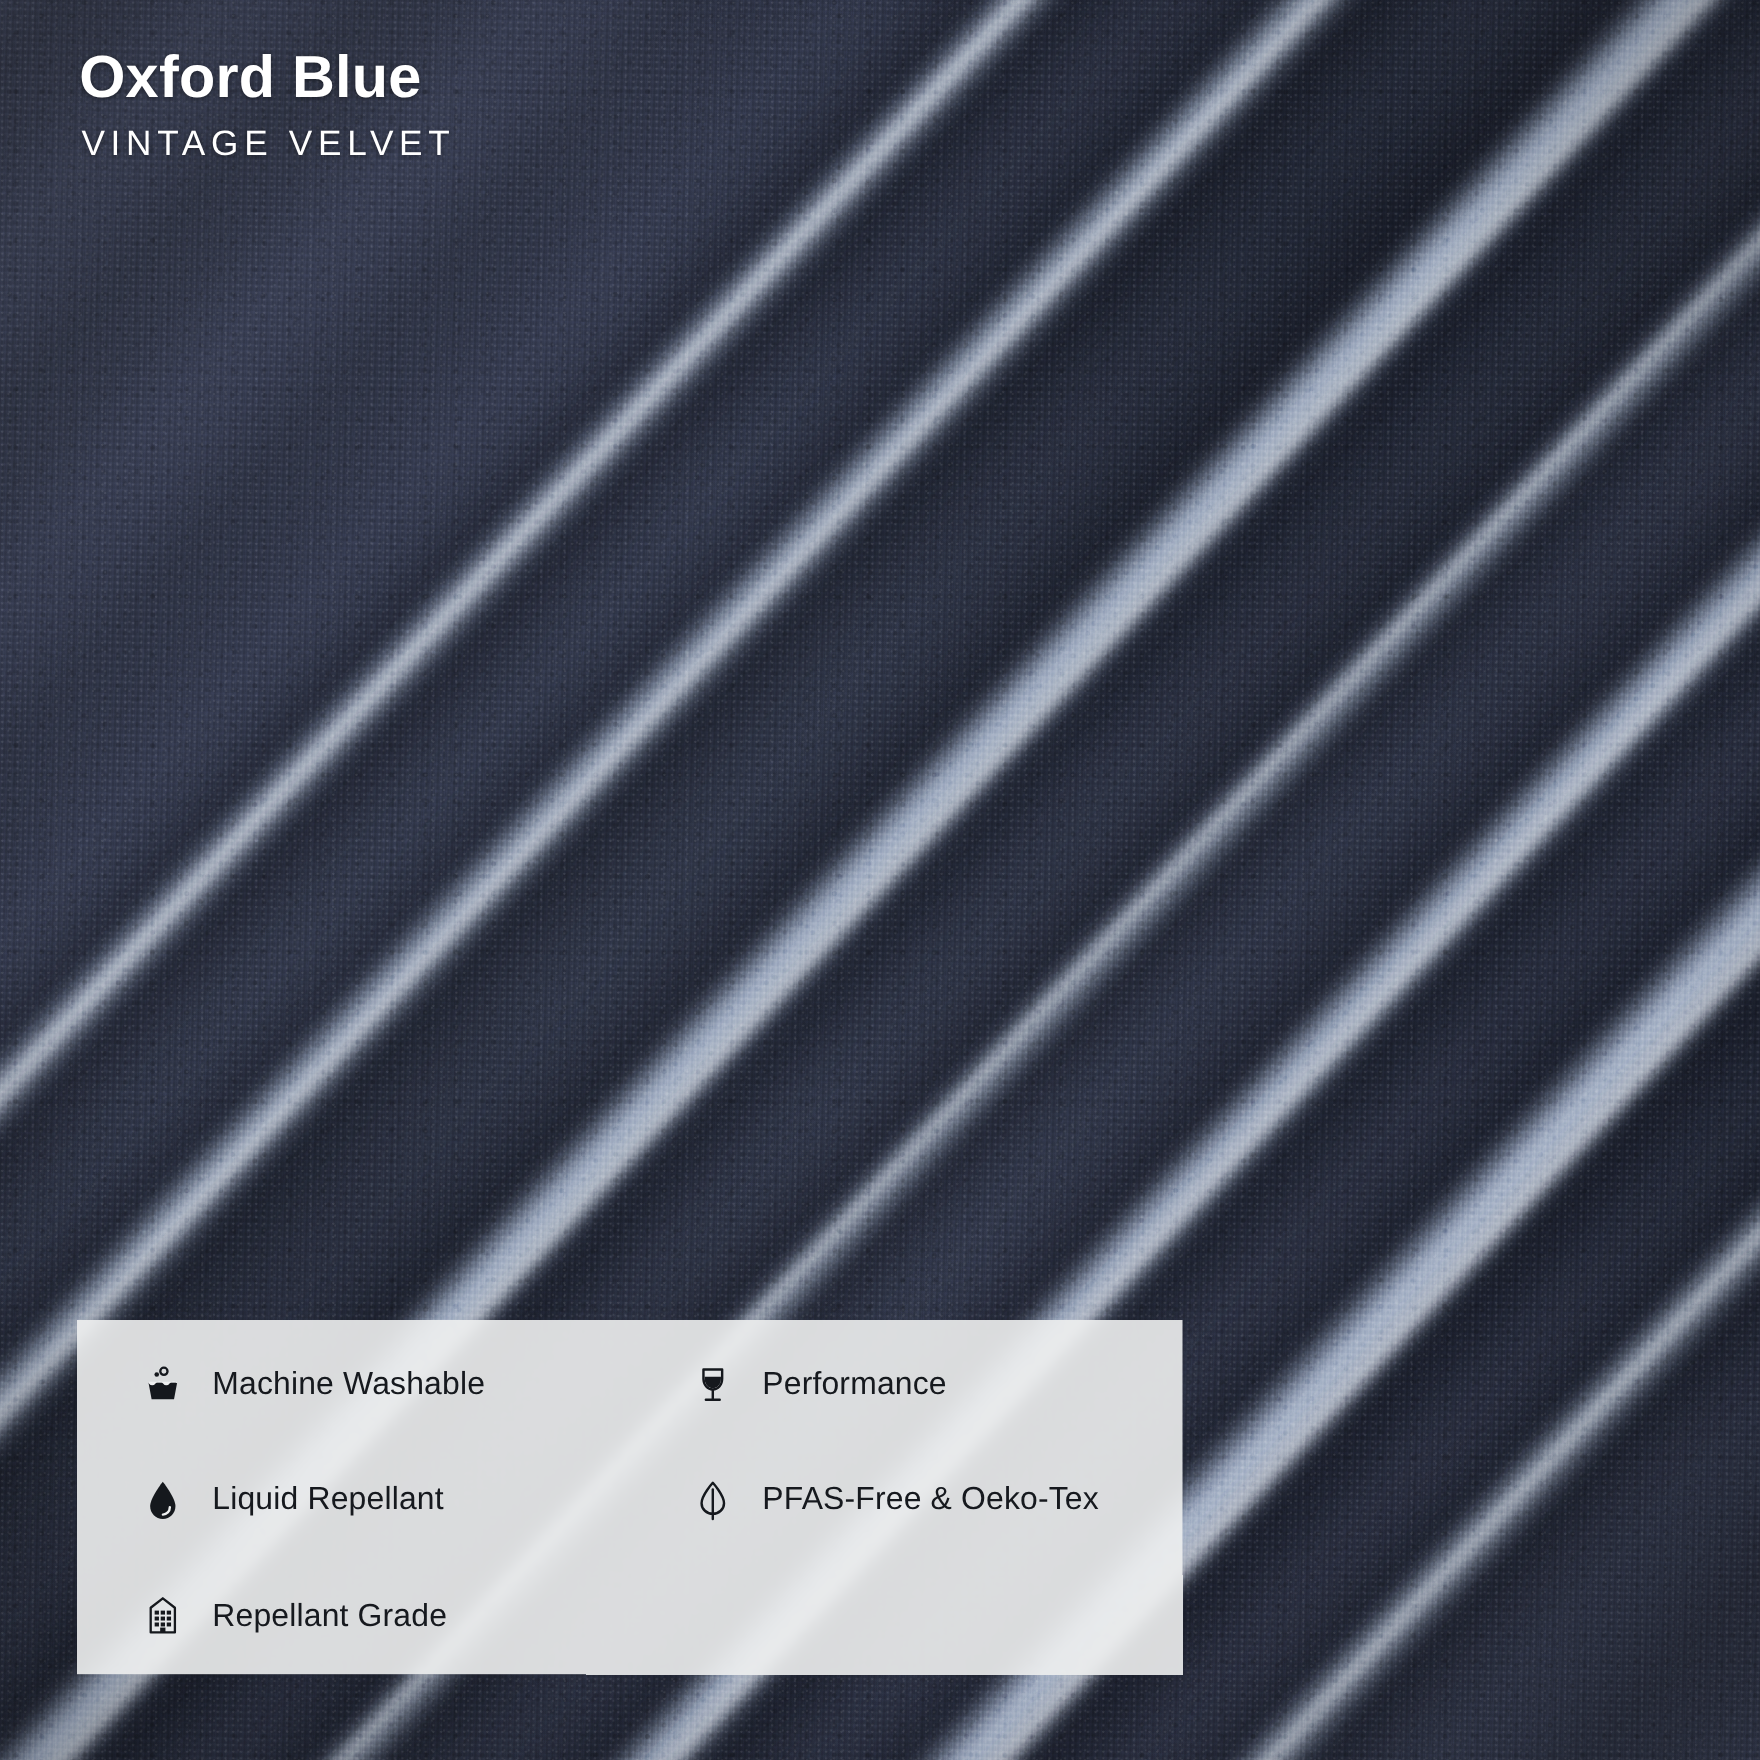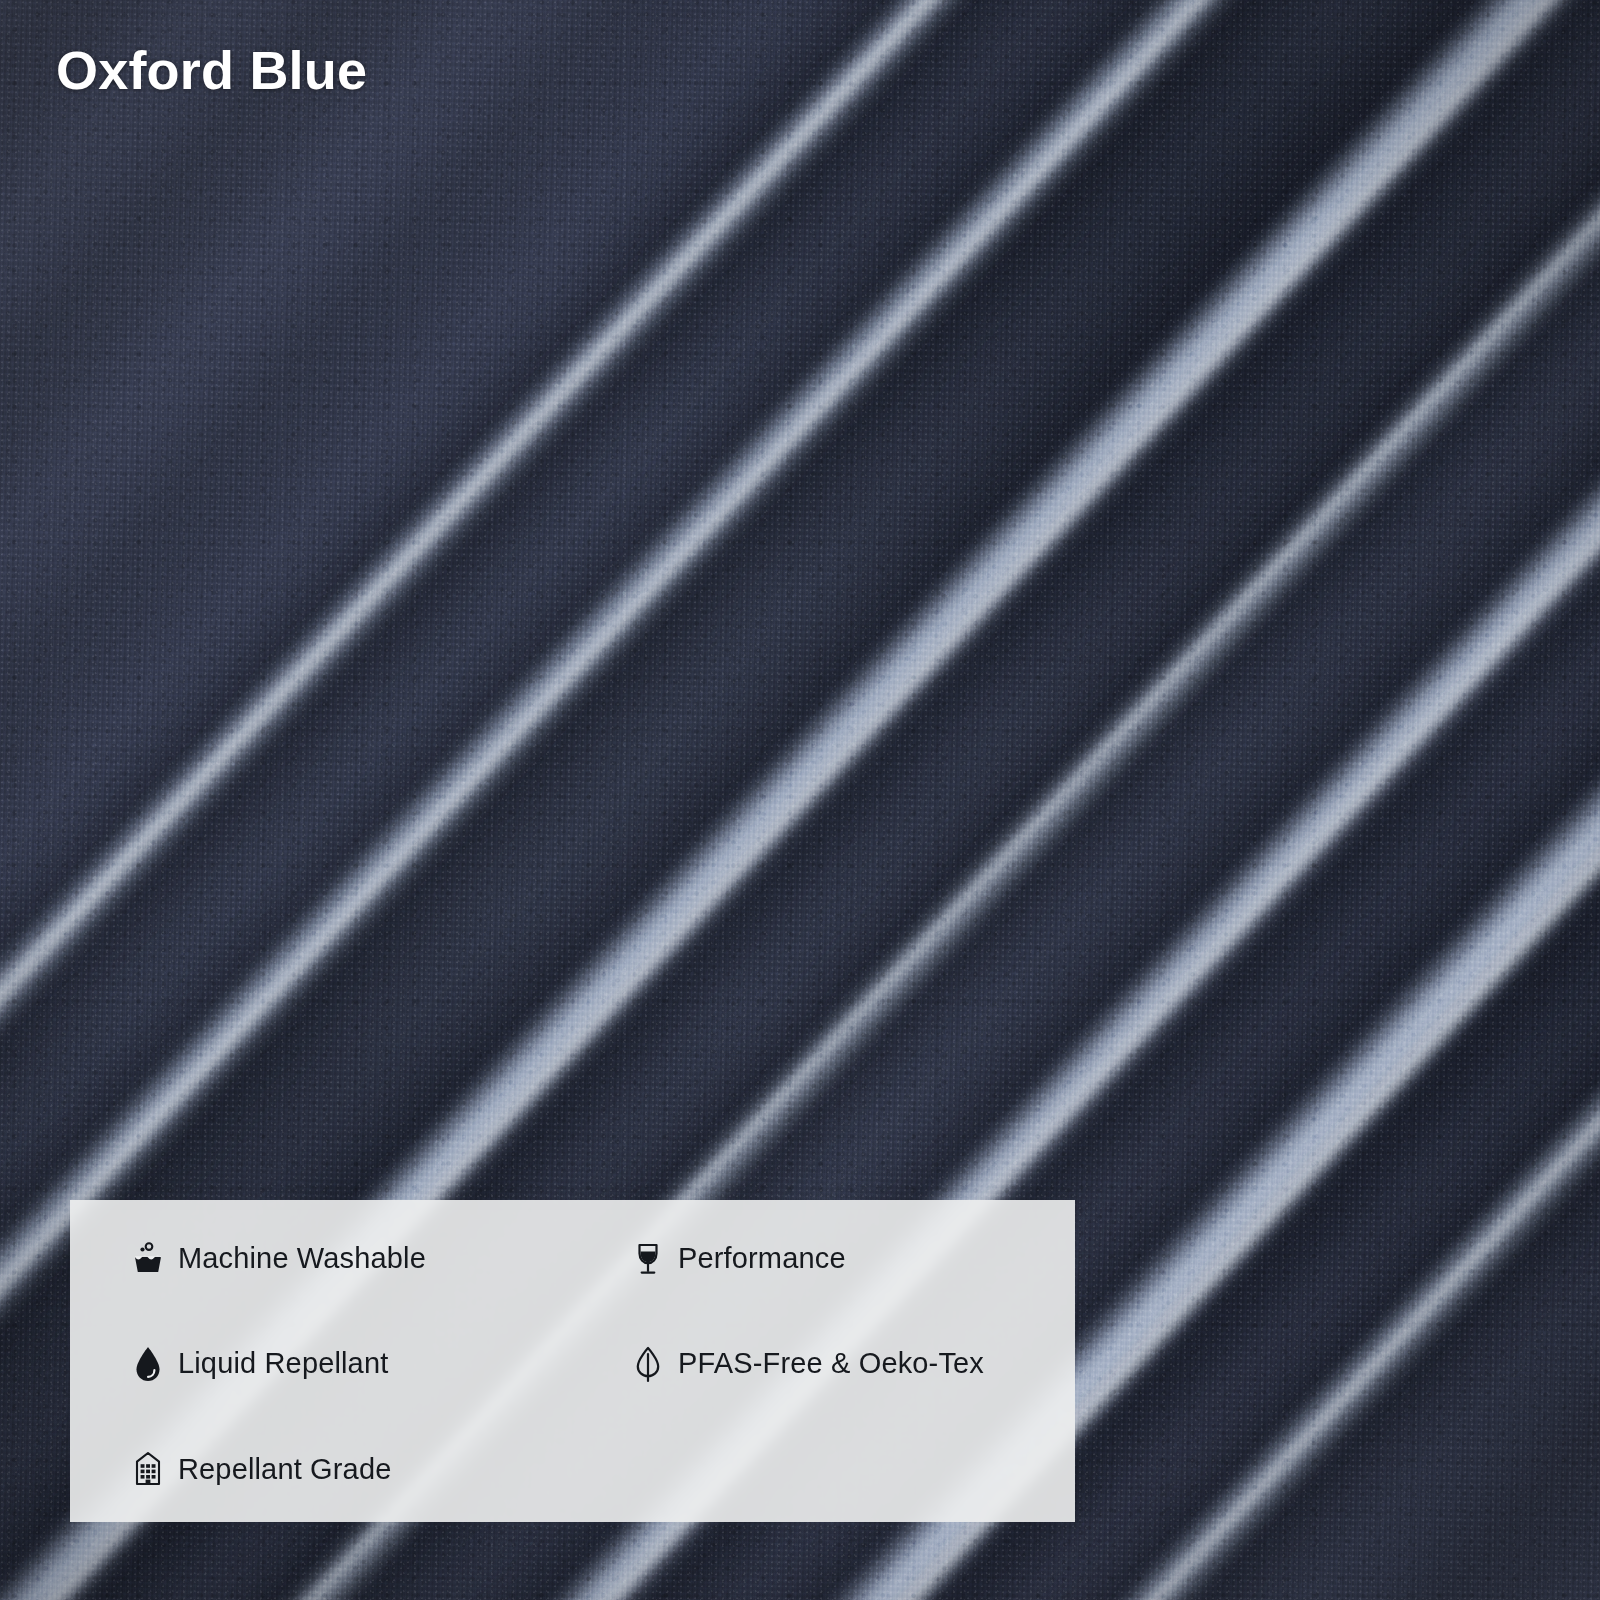--- a/index.html
+++ b/index.html
@@ -161,21 +161,21 @@
     position: absolute;
     inset: 0;
     background: radial-gradient(ellipse 88% 88% at 50% 48%,
         rgba(0,0,0,0) 52%, rgba(0,0,0,0.30) 100%);
     pointer-events: none;
   }
 
   
   .title-block {
     position: absolute;
-    left: 56px;
+    left: 72px;
     top: 42px;
     z-index: 40;
   }
   .product-name {
     margin: 0;
     font-size: 54px;
     line-height: 1.04;
     font-weight: 700;
     letter-spacing: 0.2px;
     color: #ffffff;
@@ -205,21 +205,21 @@
     grid-template-columns: 500px 505px;
     grid-template-rows: repeat(3, 1fr);
     align-content: center;
     padding: 6px 0 0 0;
     box-sizing: border-box;
   }
 
   .feature-item {
     display: flex;
     align-items: center;
-    gap: 8px;
+    gap: 23px;
     padding-left: 56px;
     box-sizing: border-box;
   }
   .feature-item.empty { visibility: hidden; }
 
   .f-icon {
     width: 44px;
     min-width: 44px;
     height: 44px;
     display: flex;
@@ -298,20 +298,21 @@
   </div>
 
   <div class="weave-v"></div>
   <div class="weave-h"></div>
   <div class="crinkle"></div>
   <div class="speckle"></div>
   <div class="vignette"></div>
 
   <div class="title-block">
     <h1 class="product-name">Oxford Blue</h1>
+    <div class="collection-name">VINTAGE VELVET</div>
   </div>
 
   <div class="feature-panel">
 
     <div class="feature-item">
       <span class="f-icon">
         <svg width="38" height="38" viewBox="0 0 38 38" fill="none">
 
           <circle cx="13.5" cy="9.5" r="2.1" fill="#15181d"></circle>
           <circle cx="20" cy="6.6" r="3.3" fill="none" stroke="#15181d" stroke-width="2.1"></circle>

